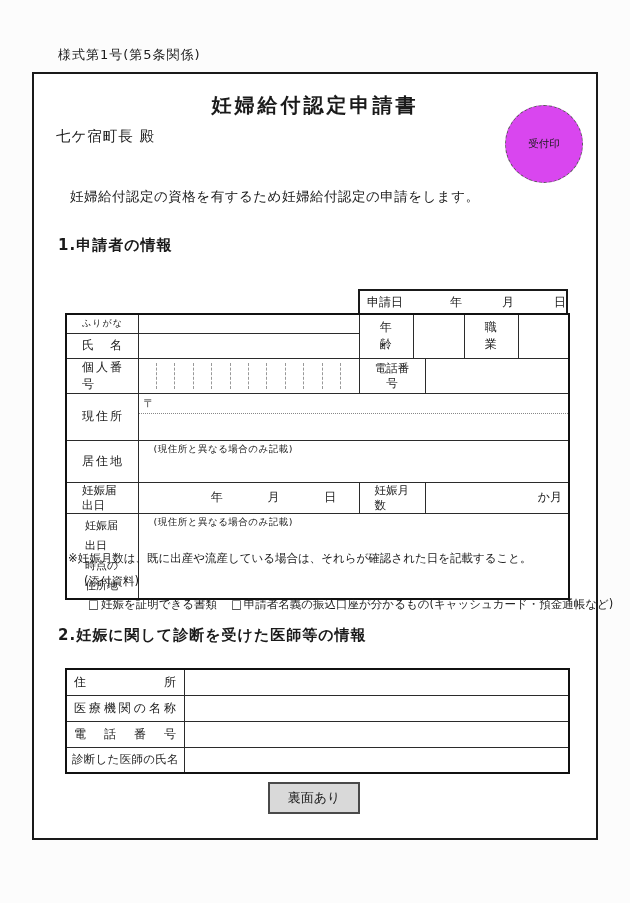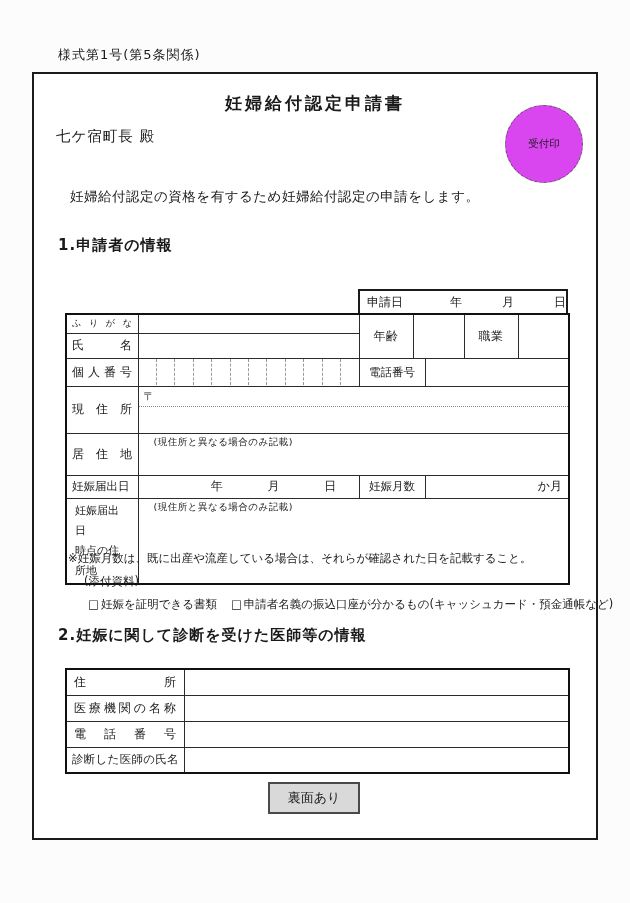--- a/index.html
+++ b/index.html
@@ -4,41 +4,41 @@
 <style>
   html,body{margin:0;padding:0;}
   body{
     width:630px;height:903px;position:relative;overflow:hidden;
     background:#fcfcfc;color:#1a1a1a;
     font-family:"DejaVu Sans","Liberation Sans",sans-serif;
   }
   .abs{position:absolute;}
   .form-number{left:58px;top:46px;font-size:13px;letter-spacing:1px;}
   .form-border{left:32px;top:72px;width:566px;height:768px;border:2px solid #1a1a1a;background:#ffffff;box-sizing:border-box;}
-  .title{left:32px;top:92px;width:566px;text-align:center;font-size:17px;font-weight:bold;letter-spacing:3px;}
+  .title{left:32px;top:92px;width:566px;text-align:center;font-size:20px;font-weight:bold;letter-spacing:3px;}
   .addressee{left:56px;top:127px;font-size:14.5px;letter-spacing:1px;}
   .stamp{left:505px;top:105px;width:78px;height:78px;border:1.5px dashed #555;border-radius:50%;
          display:flex;align-items:center;justify-content:center;font-size:10.5px;background:#d946ef;box-sizing:border-box;}
   .declaration{left:70px;top:188px;font-size:13.5px;letter-spacing:0.5px;}
   .sec-heading{font-size:15px;font-weight:bold;letter-spacing:1px;}
   .h1{left:58px;top:236px;}
   .h2{left:58px;top:626px;}
 
   
   .appdate{left:358px;top:289px;width:210px;height:24px;border:2px solid #1a1a1a;border-bottom:none;
            box-sizing:border-box;background:#fff;display:flex;align-items:center;font-size:12px;gap:40px;}
   .appdate-label{padding-left:7px;width:55px;}
   .appdate .unit{flex:1;text-align:center;}
 
   
   table{border-collapse:collapse;table-layout:fixed;background:#fff;}
   .t1{left:65px;top:313px;width:503px;border:2px solid #111;}
   .t2{left:65px;top:668px;width:503px;border:2px solid #111;}
   td{border:1px solid #2b2b2b;padding:0;font-size:12px;vertical-align:middle;overflow:hidden;}
-  .label{padding:0 5px;letter-spacing:0.5px;}
+  .label{padding:0 15px;letter-spacing:0.5px;}
   .jlabel{text-align:justify;text-align-last:justify;}
   .dotb{border-bottom:1px dotted #888;}
   .furigana{font-size:9px;}
   .small-note{font-size:9.5px;color:#222;padding:2px 15px;letter-spacing:0.5px;}
   .vtop{vertical-align:top;}
   .pn-row{display:flex;height:26px;}
   .pn-cell{flex:1;border-right:1px dashed #999;}
   .pn-cell:last-child{border-right:none;}
   .postal-line{height:20px;border-bottom:1px dotted #888;font-size:11px;padding:2px 0 0 5px;box-sizing:border-box;}
   .date-flex{display:flex;padding-left:50px;font-size:12px;}
@@ -142,21 +142,21 @@
     </tr>
     <tr style="height:23px">
       <td class="label r6-label">妊娠届出日</td>
       <td>
         <div class="date-flex">
           <span class="unit">年</span>
           <span class="unit">月</span>
           <span class="unit">日</span>
         </div>
       </td>
-      <td class="label" colspan="2" style="text-align:center;font-size:11.5px;letter-spacing:0">妊娠月数</td>
+      <td class="label" colspan="2" style="text-align:left;font-size:11.5px;letter-spacing:0">妊娠月数</td>
       <td colspan="3" class="months-cell">か月</td>
     </tr>
     <tr style="height:46px">
       <td class="label vtop">
         <div class="two-line">
           <div>妊娠届出日</div>
           <div>時点の住所地</div>
         </div>
       </td>
       <td colspan="6" class="vtop">

